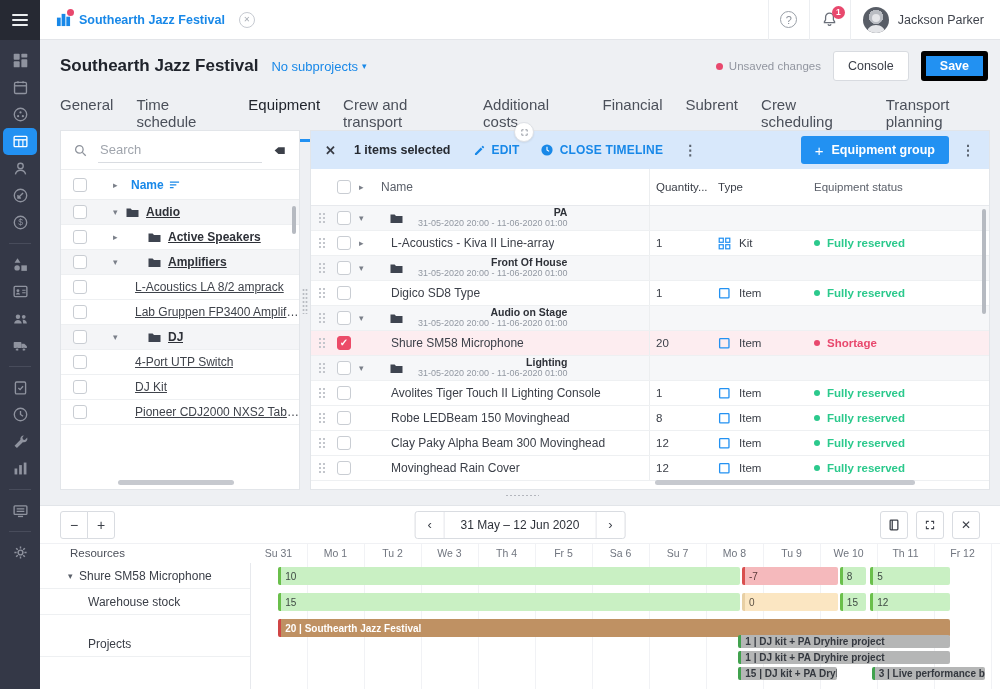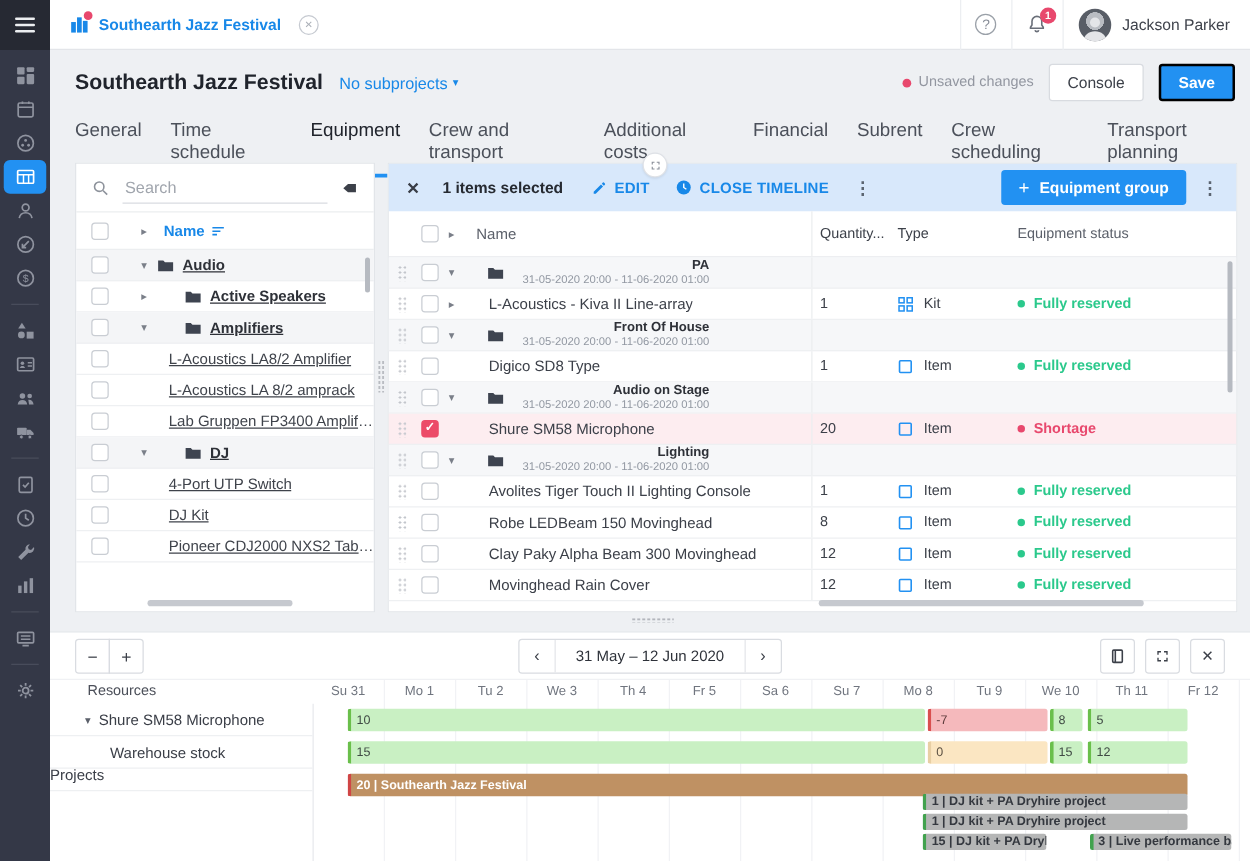--- a/index.html
+++ b/index.html
@@ -33,21 +33,21 @@
   
   #page-head{position:absolute;left:40px;top:40px;width:960px;height:52px;display:flex;align-items:center;padding:0 12px 0 20px;box-sizing:border-box;}
   .page-title{font-size:17px;font-weight:700;color:#20242c;}
   .subprojects{color:#1888e8;font-size:13px;margin-left:13px;display:flex;align-items:center;gap:4px;}
   .caret-dn{font-size:9px;color:#1888e8;}
   #head-right{margin-left:auto;display:flex;align-items:center;gap:12px;}
   .unsaved{display:flex;align-items:center;gap:6px;color:#9296a0;font-size:11.5px;}
   .unsaved .dot{width:7px;height:7px;border-radius:50%;background:#e8486d;}
   .btn{height:30px;border-radius:3px;font-size:12.5px;display:flex;align-items:center;padding:0 14px;box-sizing:border-box;}
   .btn.cancel{background:#fff;border:1px solid #d8dbe0;color:#3c4049;}
-  .btn.save{background:#2291f2;border:2px solid #000000;color:#fff;font-weight:700;}
+  .btn.save{background:#2291f2;border:5px solid #000000;color:#fff;font-weight:700;}
   
   #tabs{position:absolute;left:60px;top:96px;display:flex;gap:23px;}
   .tab{font-size:15px;color:#4b505a;padding-bottom:9px;border-bottom:3px solid transparent;}
   .tab.active{color:#20242c;border-bottom-color:#2291f2;}
   
   #left-panel{position:absolute;left:60px;top:130px;width:240px;height:360px;background:#fff;border:1px solid #e2e5e9;box-sizing:border-box;}
   .search-row{height:38px;display:flex;align-items:center;padding:0 12px;border-bottom:1px solid #eceef0;}
   .search-row svg{flex:0 0 auto;}
   .search-input{flex:1;margin:0 10px;border:none;outline:none;border-bottom:1px solid #d9dce1;font-size:13px;height:22px;font-family:"Liberation Sans",sans-serif;color:#3c4049;min-width:0;}
   .search-input::placeholder{color:#a0a5ad;}
@@ -412,27 +412,20 @@
           <svg class="folder-ic" viewBox="0 0 20 20" width="15" height="15">
             <path d="M2 4.5h5.5l1.8 2H18V16H2z" fill="#3e4450"></path>
           </svg>
           <span class="t-label b">Amplifiers</span>
         </span>
       </div>
       <div class="trow-l">
         <span class="cb"></span>
         <span class="tcontent">
           <span style="width:22px;flex:0 0 22px;"></span>
-          <span class="t-label">L-Acoustics LA8/2 Amplifier</span>
-        </span>
-      </div>
-      <div class="trow-l">
-        <span class="cb"></span>
-        <span class="tcontent">
-          <span style="width:22px;flex:0 0 22px;"></span>
           <span class="t-label">L-Acoustics LA 8/2 amprack</span>
         </span>
       </div>
       <div class="trow-l">
         <span class="cb"></span>
         <span class="tcontent">
           <span style="width:22px;flex:0 0 22px;"></span>
           <span class="t-label">Lab Gruppen FP3400 Amplifier</span>
         </span>
       </div>
@@ -817,21 +810,21 @@
       </div>
       <div class="bar amber" style="left: 702.024px; width: 96.33px; top: 30px; height: 18px;">
         <span>0</span>
       </div>
       <div class="bar green" style="left: 799.836px; width: 25.935px; top: 30px; height: 18px;">
         <span>15</span>
       </div>
       <div class="bar green" style="left: 830.217px; width: 80.028px; top: 30px; height: 18px;">
         <span>12</span>
       </div>
-      <div class="lbl-row" style="top: 44px; ">
+      <div class="lbl-row" style="top: 68px; padding-left: 48px;">
         <span>Projects</span>
       </div>
       <div class="bar brown" style="left: 238.158px; width: 672.087px; top: 56px; height: 18px;">
         <span>20 | Southearth Jazz Festival</span>
       </div>
       <div class="bar gray" style="left: 698.319px; width: 211.926px; top: 72px; height: 13px;">
         <span>1 | DJ kit + PA Dryhire project</span>
       </div>
       <div class="bar gray" style="left: 698.319px; width: 211.926px; top: 88px; height: 13px;">
         <span>1 | DJ kit + PA Dryhire project</span>

